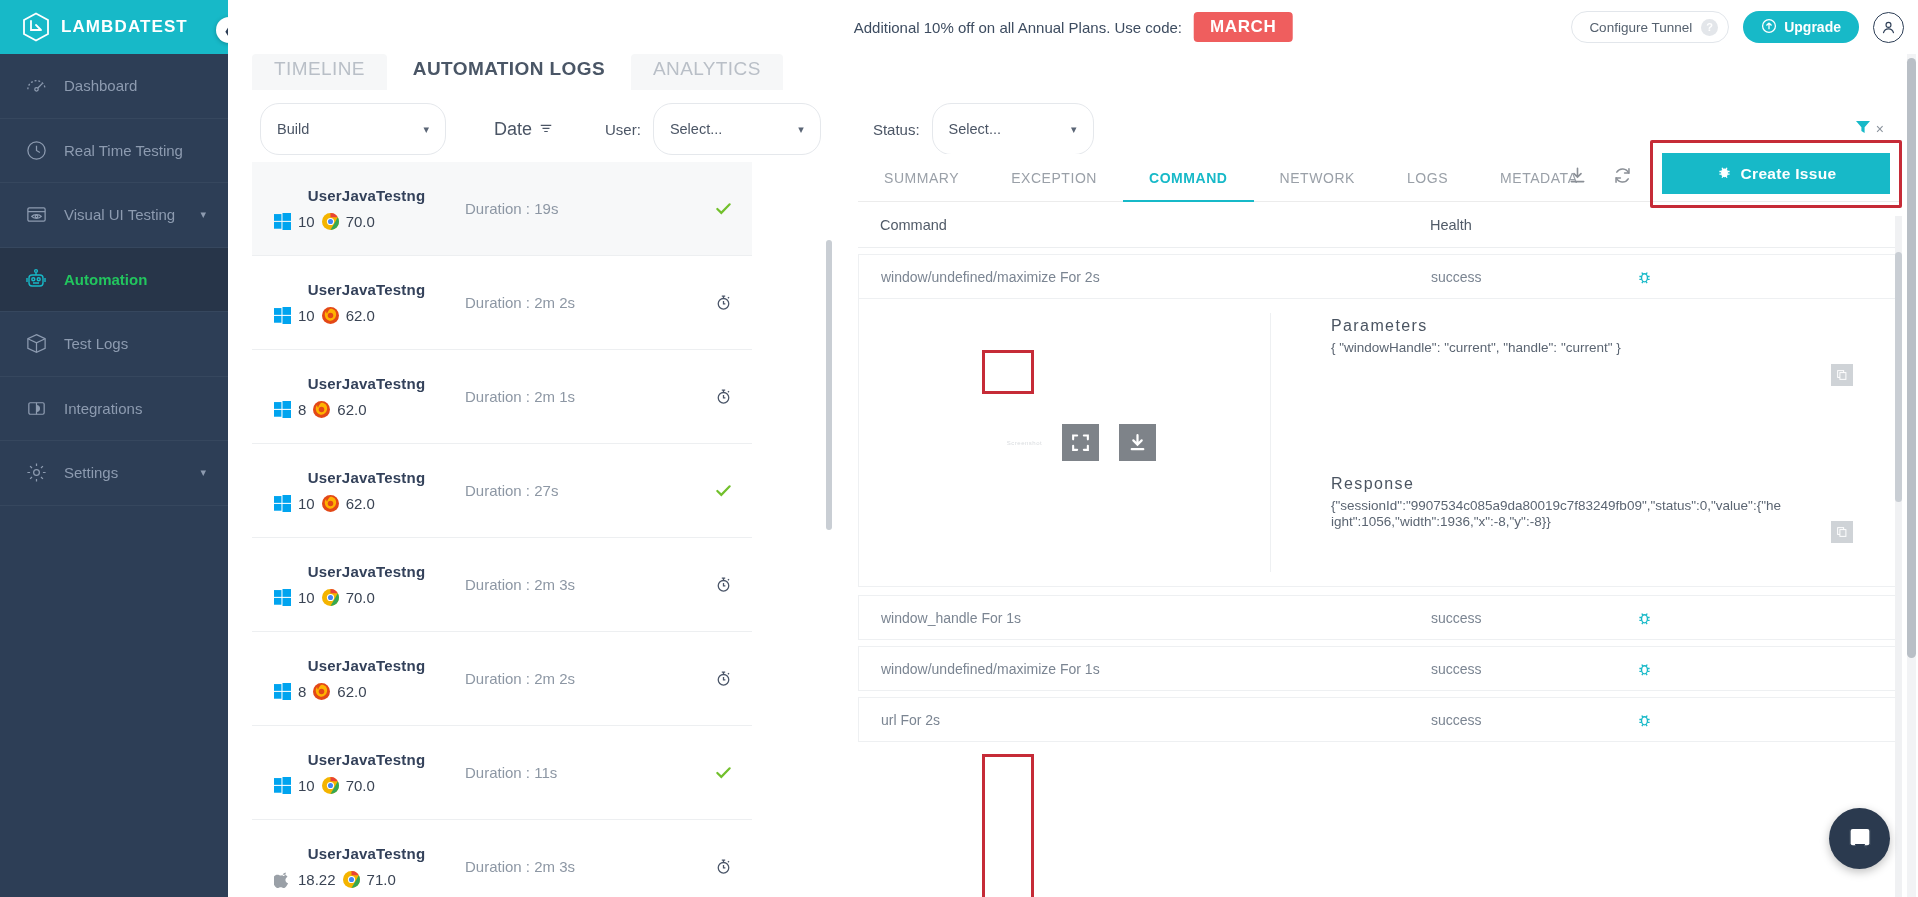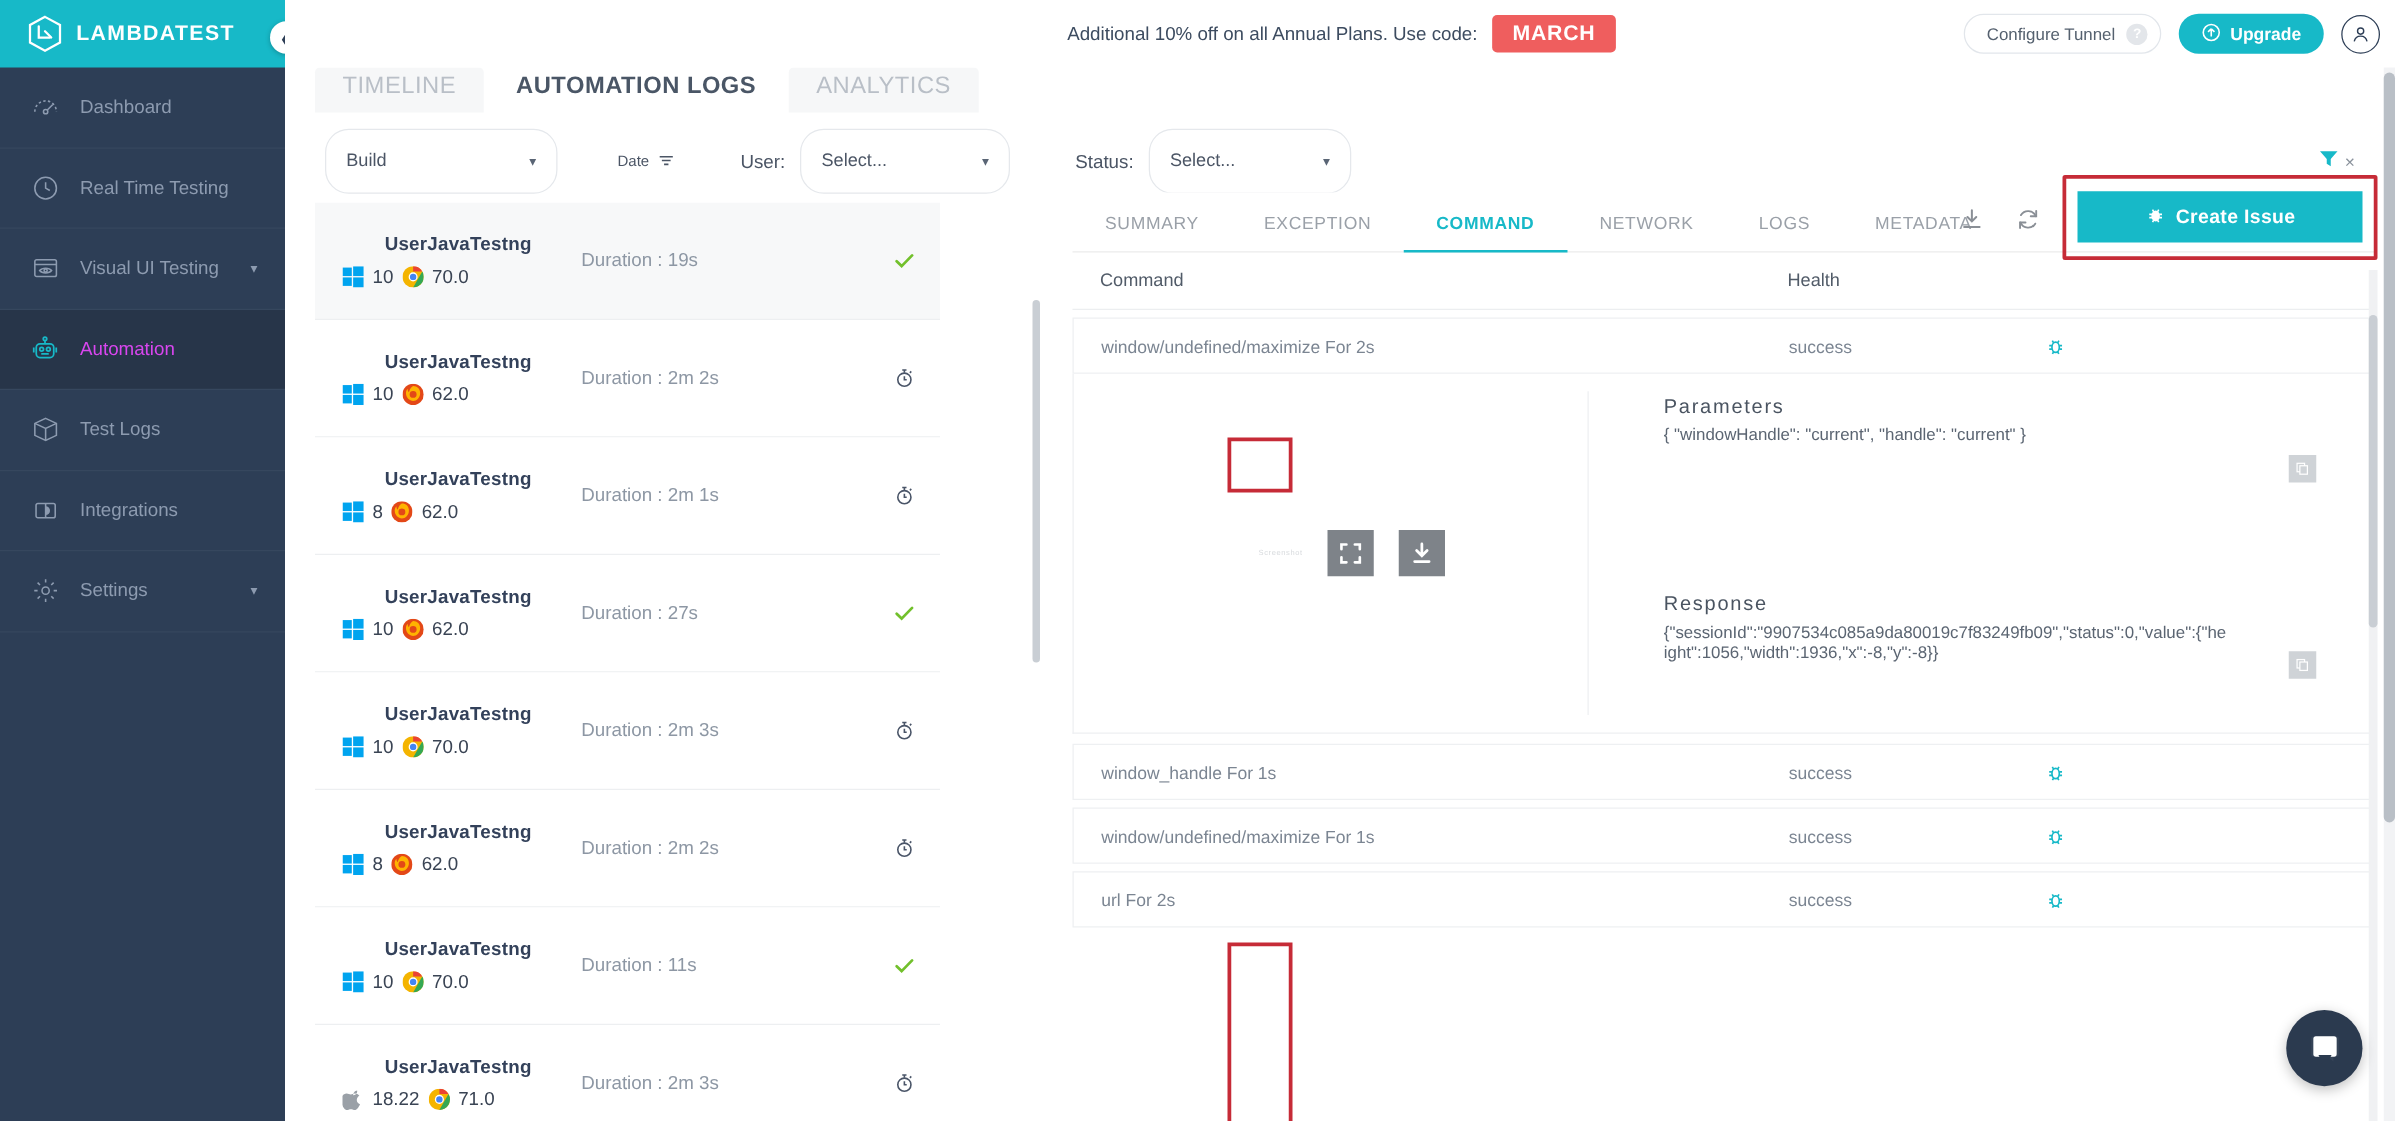--- a/index.html
+++ b/index.html
@@ -34,21 +34,21 @@
     display: flex; align-items: center; justify-content: center;
     font-size: 13px; box-shadow: 0 1px 4px rgba(0,0,0,.25);
     cursor: pointer;
   }
   .sb-item {
     height: 64.5px; display: flex; align-items: center;
     padding-left: 22px; color: #8d9bb0; font-size: 15px;
     border-bottom: 1px solid #36475e; cursor: pointer;
     position: relative;
   }
-  .sb-item.active { background: #273549; color: #d946ef; font-weight: normal; }
+  .sb-item.active { background: #273549; color: #22c55e; font-weight: bold; }
   .sb-item .ico { width: 28px; height: 28px; flex: none; margin-right: 14px;
                   display: flex; align-items: center; justify-content: center; }
   .sb-item.active .ico svg { stroke: #17b9c8; }
   .sb-item .label { white-space: nowrap; }
   .sb-caret { position: absolute; right: 22px; font-size: 11px; }
 
   
   .topbar {
     position: absolute; left: 228px; top: 0; right: 0; height: 54px;
     background: #fff; display: flex; align-items: center;
@@ -113,21 +113,21 @@
     border: 1px solid #e5e8ec; border-radius: 19px; height: 52px;
     background: #fff; display: flex; align-items: center;
     justify-content: space-between; padding: 0 16px;
     font-size: 14.5px; color: #4b5565; cursor: pointer;
   }
   .sel .chev { font-size: 11px; color: #5a6575; margin-left: 14px; }
   .sel-build { width: 186px; margin-left: 8px; }
   .sel-user  { width: 168px; }
   .sel-status{ width: 162px; }
   .date-btn {
-    margin-left: 48px; font-size: 12px; color: #4b5565;
+    margin-left: 48px; font-size: 18px; color: #4b5565;
     display: flex; align-items: center; gap: 7px; cursor: pointer;
   }
   .flab { font-size: 15px; color: #4b5565; margin-left: 52px; margin-right: 12px; }
   .flab.status-lab { margin-left: 52px; }
   .filter-clear {
     position: absolute; right: 18px; display: flex; align-items: center; gap: 5px;
     cursor: pointer;
   }
   .filter-x { color: #8a929c; font-size: 14px; }
 

